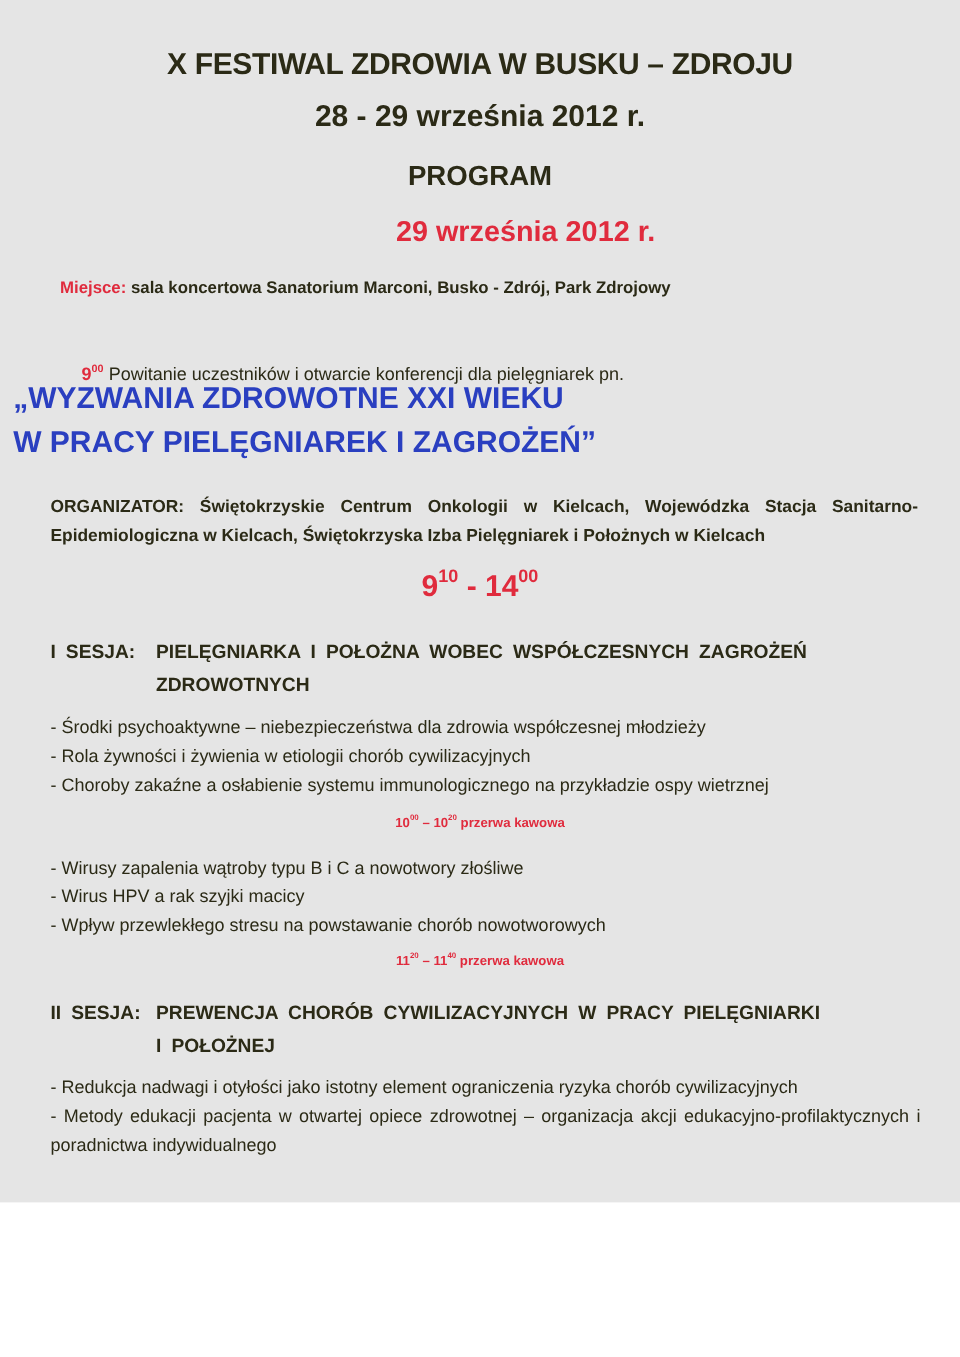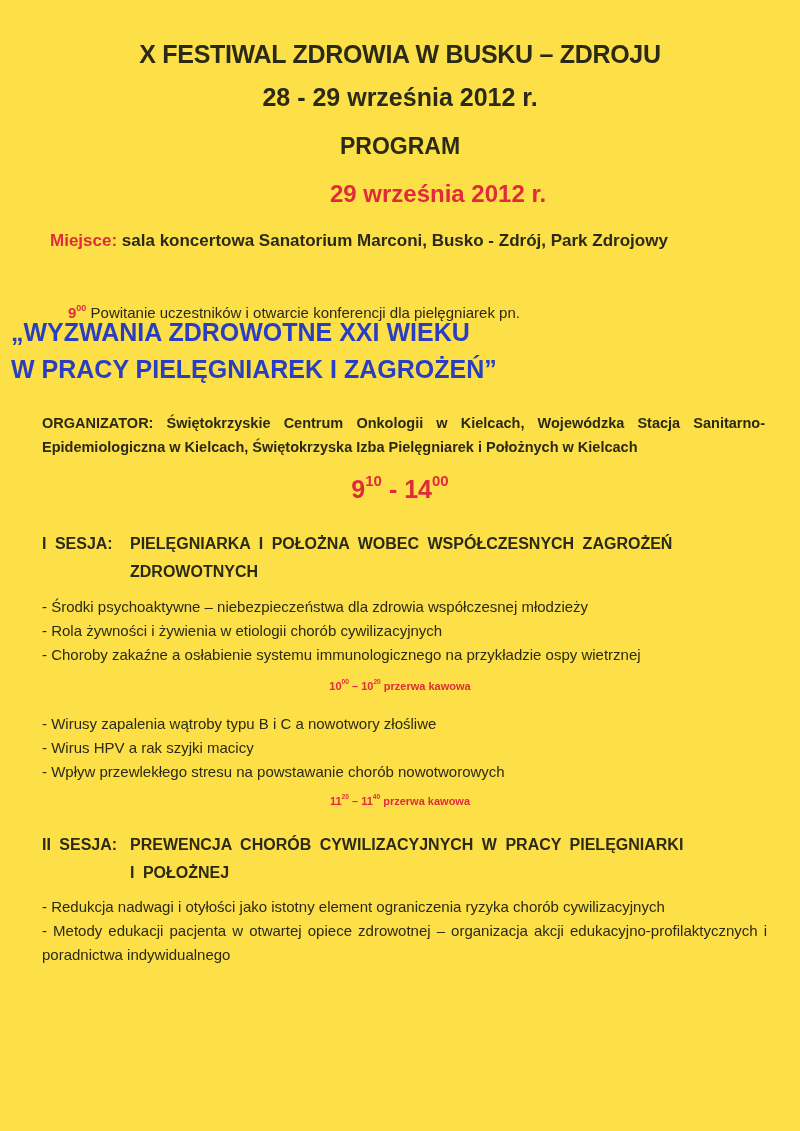--- a/index.html
+++ b/index.html
@@ -11,22 +11,22 @@
     width: 800px;
     height: 1131px;
     position: relative;
     overflow: hidden;
     font-family: "Liberation Sans", "DejaVu Sans", sans-serif;
     color: #2b2a16;
   }
   .page {
     position: absolute;
     left: 0; top: 0;
-    width: 800px; height: 1131px;
-    background: #fde047;
+    width: 800px; height: 1002px;
+    background: #e5e5e5;
   }
 
   .title1 {
     position: absolute; left: 0; width: 800px; top: 40px;
     font-size: 25px; font-weight: bold; text-align: center;
     letter-spacing: -0.3px;
   }
   .title2 {
     position: absolute; left: 0; width: 800px; top: 83px;
     font-size: 25px; font-weight: bold; text-align: center;
@@ -36,21 +36,21 @@
     font-size: 23px; font-weight: bold; text-align: center;
   }
   .date-red {
     position: absolute; left: 0; width: 800px; top: 180px;
     font-size: 24px; font-weight: bold; text-align: center;
     color: #e02b3d;
     margin-left: 38px;
   }
   .place {
     position: absolute; left: 50px; top: 231px;
-    font-size: 17px; font-weight: bold; white-space: nowrap;
+    font-size: 14px; font-weight: bold; white-space: nowrap;
   }
   .place .lbl { color: #e02b3d; }
   .welcome {
     position: absolute; left: 68px; top: 264px;
     font-size: 15px; white-space: nowrap; margin-top: 40px;
   }
   .welcome .t { color: #e02b3d; font-weight: bold; }
   sup { font-size: 60%; line-height: 0; position: relative; top: -0.15em; vertical-align: super; }
 
   .conf-title {

